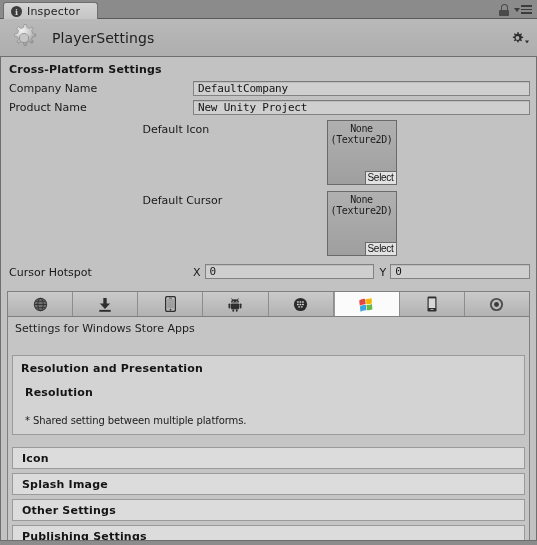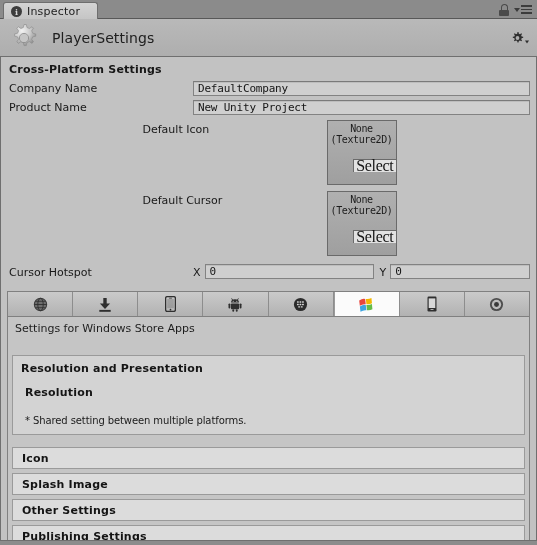--- a/index.html
+++ b/index.html
@@ -195,31 +195,31 @@
     text-align: center;
     font-size: 10px;
     line-height: 11px;
     padding-top: 2px;
     font-family: "DejaVu Sans Mono", "Liberation Mono", monospace;
     letter-spacing: -.4px;
   }
   .obj-box .none-line { display: block; }
   .obj-select {
     position: absolute;
-    right: 0; bottom: 12px;
+    right: 0; bottom: 0;
     background: #e2e2e2;
     border: 1px solid #6a6a6a;
     border-right: none; border-bottom: none;
-    font-size: 16px;
+    font-size: 10px;
     padding: 0 2px 0 2px;
     line-height: 12px;
     height: 13px;
     color: #141414;
     letter-spacing: -.3px;
-    font-family: Liberation Serif, serif;
+    font-family: Liberation Sans, sans-serif;
   }
 
   
   .xy-row { display: flex; align-items: flex-end; height: 17px; margin-bottom: 12px; }
   .xy-label { font-size: 11px; margin: 0 4px 0 0; color: #181818; }
   .xy-field {
     height: 15px;
     background: #cfcfcf;
     border: 1px solid #828282;
     box-shadow: inset 0 1px 0 #bdbdbd;

